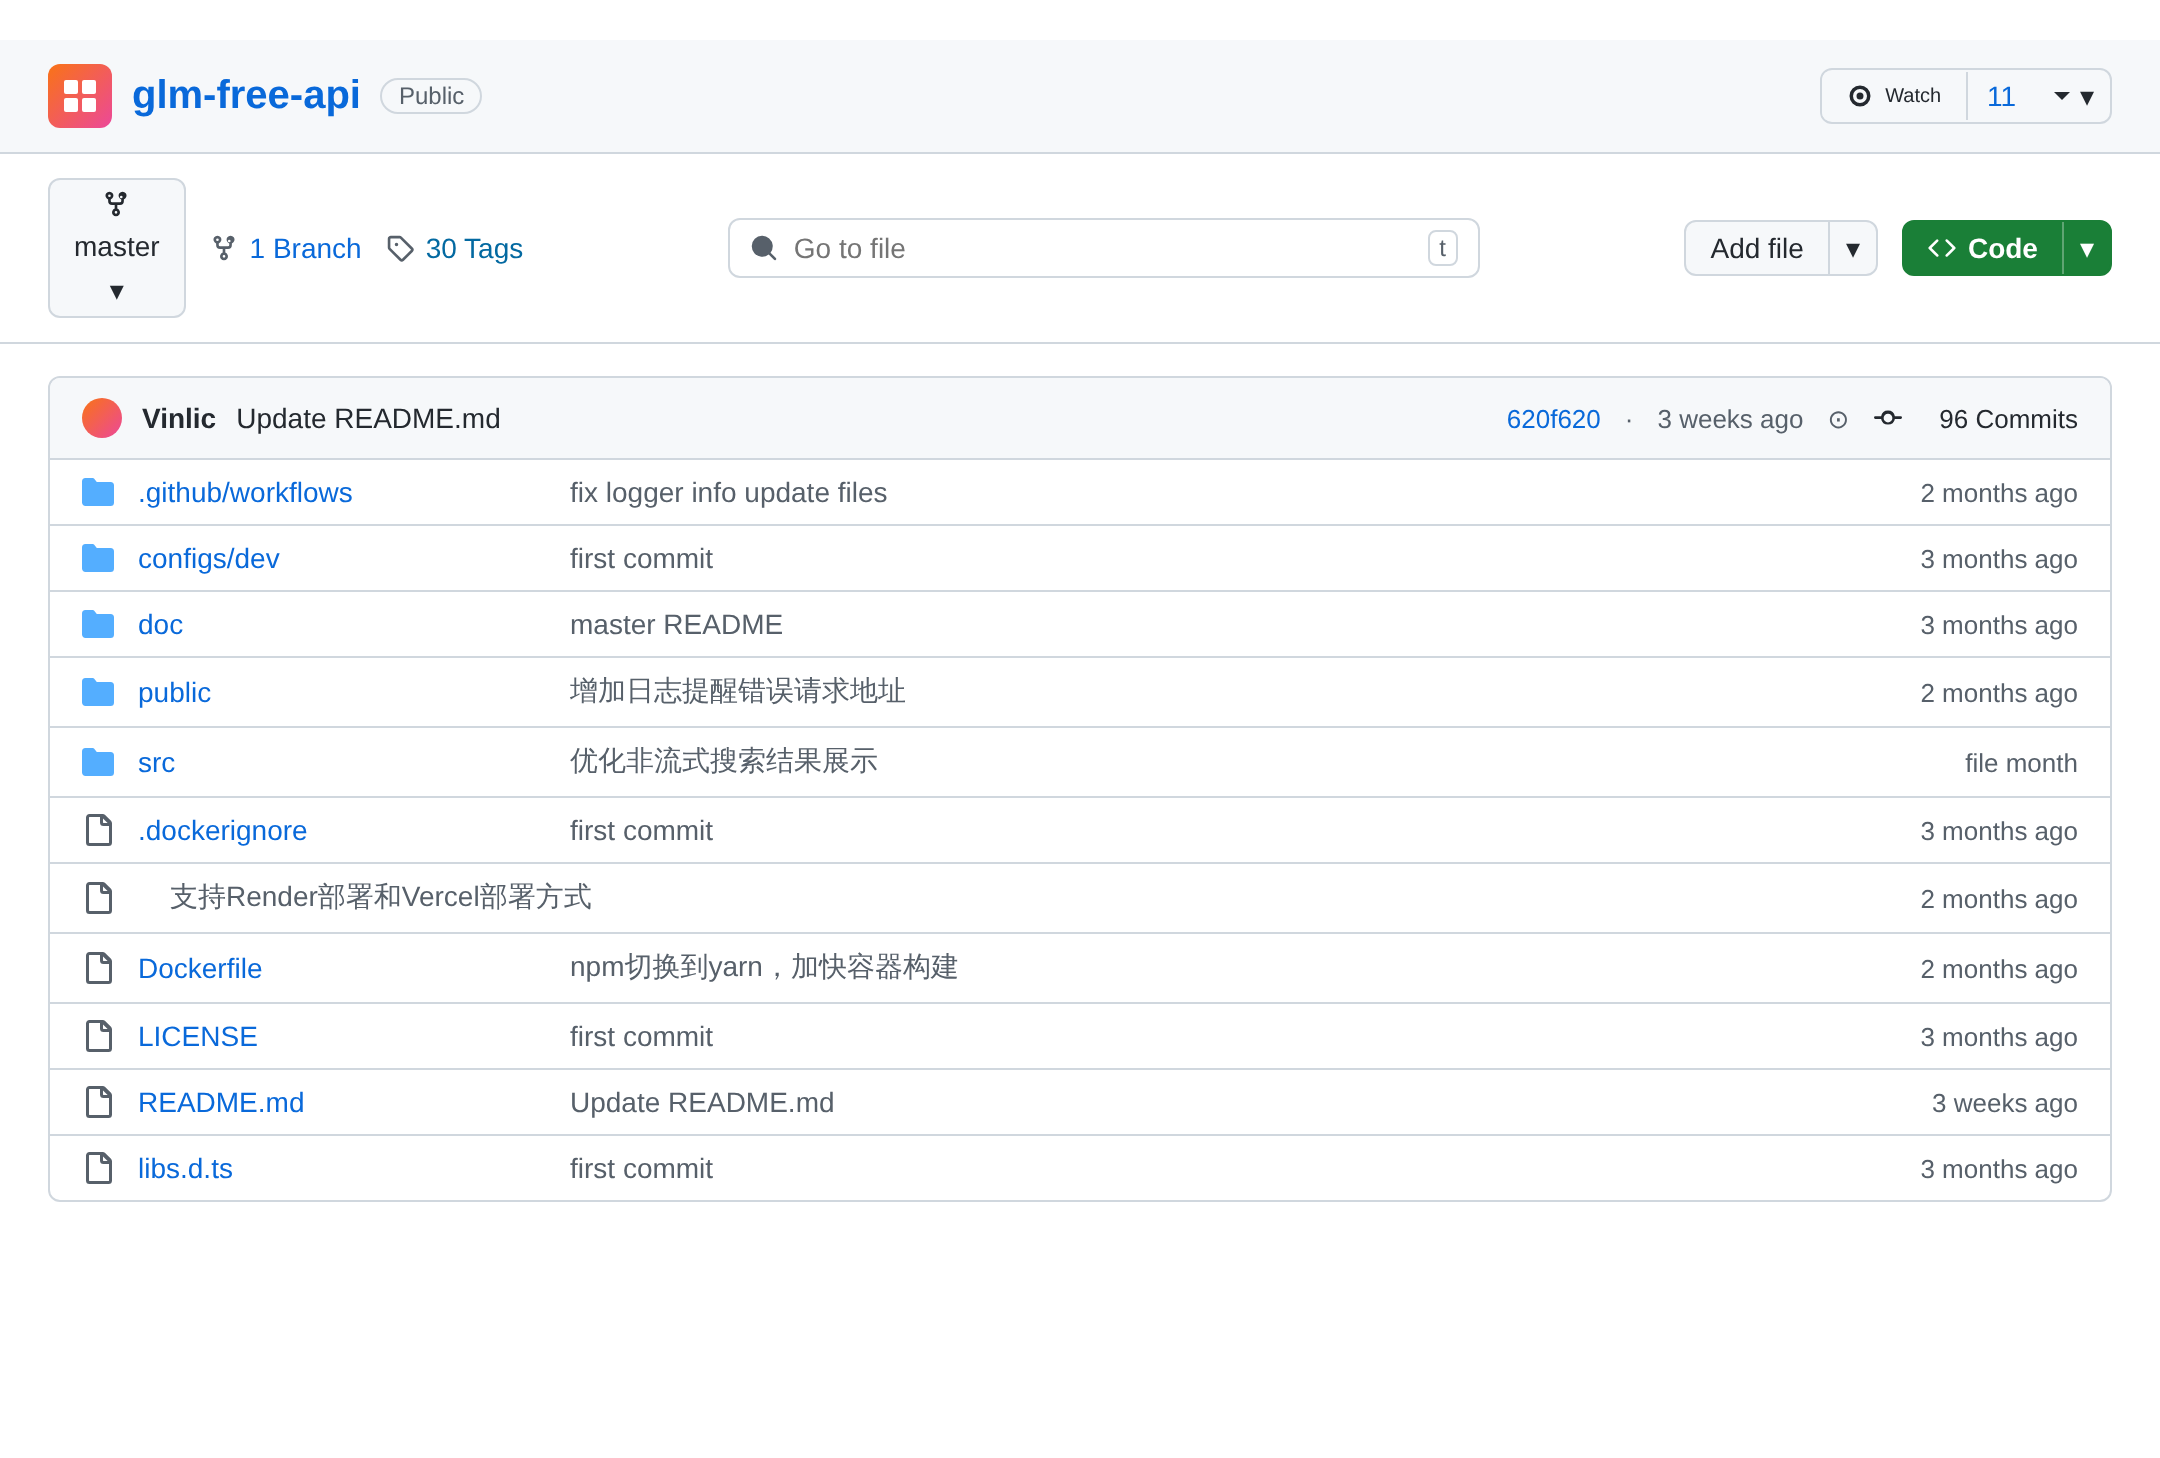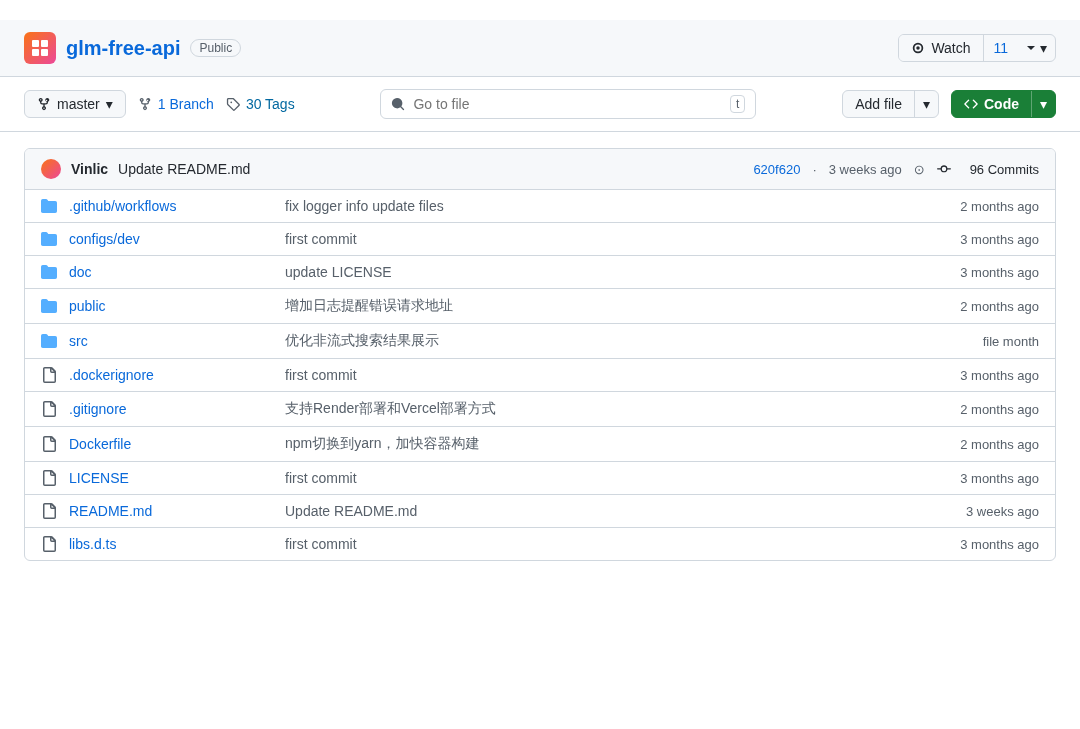--- a/index.html
+++ b/index.html
@@ -55,21 +55,21 @@
       overflow: hidden;
       background: #f6f8fa;
       cursor: pointer;
     }
     .watch-btn-main {
       display: flex;
       align-items: center;
       gap: 6px;
       padding: 5px 12px;
       border-right: 1px solid #d0d7de;
-      font-size: 14px;
+      font-size: 10px;
       font-weight: 500;
       color: #24292f;
       background: #f6f8fa;
       cursor: pointer;
     }
     .watch-count {
       padding: 5px 10px;
       font-size: 14px;
       font-weight: 500;
       color: #0969da;
@@ -95,20 +95,21 @@
       align-items: center;
       gap: 6px;
       border: 1px solid #d0d7de;
       border-radius: 6px;
       padding: 5px 12px;
       background: #f6f8fa;
       cursor: pointer;
       font-size: 14px;
       font-weight: 500;
       color: #24292f;
+      flex-direction: column;
     }
     .branch-info {
       display: flex;
       align-items: center;
       gap: 6px;
       color: #57606a;
       font-size: 14px;
     }
     .branch-link {
       color: #0969da;
@@ -418,21 +419,21 @@
   </div>
       <div class="file-row">
     <div class="file-icon">
       <svg width="16" height="16" viewBox="0 0 16 16" fill="#54aeff">
             <path d="M1.75 1A1.75 1.75 0 000 2.75v10.5C0 14.216.784 15 1.75 15h12.5A1.75 1.75 0 0016 13.25v-8.5A1.75 1.75 0 0014.25 3H7.5a.25.25 0 01-.2-.1l-.9-1.2C6.07 1.26 5.55 1 5 1H1.75z"></path>
           </svg>
     </div>
     <div class="file-name-col">
       <span class="file-name">doc</span>
     </div>
-    <div class="file-message-col">update LICENSE</div>
+    <div class="file-message-col">master README</div>
     <div class="file-time-col">3 months ago</div>
   </div>
       <div class="file-row">
     <div class="file-icon">
       <svg width="16" height="16" viewBox="0 0 16 16" fill="#54aeff">
             <path d="M1.75 1A1.75 1.75 0 000 2.75v10.5C0 14.216.784 15 1.75 15h12.5A1.75 1.75 0 0016 13.25v-8.5A1.75 1.75 0 0014.25 3H7.5a.25.25 0 01-.2-.1l-.9-1.2C6.07 1.26 5.55 1 5 1H1.75z"></path>
           </svg>
     </div>
     <div class="file-name-col">
       <span class="file-name">public</span>
@@ -463,23 +464,20 @@
     </div>
     <div class="file-message-col">first commit</div>
     <div class="file-time-col">3 months ago</div>
   </div>
       <div class="file-row">
     <div class="file-icon">
       <svg width="16" height="16" viewBox="0 0 16 16" fill="#57606a">
             <path d="M2 1.75C2 .784 2.784 0 3.75 0h6.586c.464 0 .909.184 1.237.513l2.914 2.914c.329.328.513.773.513 1.237v9.586A1.75 1.75 0 0113.25 16h-9.5A1.75 1.75 0 012 14.25V1.75zm1.75-.25a.25.25 0 00-.25.25v12.5c0 .138.112.25.25.25h9.5a.25.25 0 00.25-.25V6h-2.75A1.75 1.75 0 019 4.25V1.5H3.75zm6.75.693V4.25c0 .138.112.25.25.25h2.057L10.5 2.193z"></path>
           </svg>
     </div>
-    <div class="file-name-col">
-      <span class="file-name">.gitignore</span>
-    </div>
     <div class="file-message-col">支持Render部署和Vercel部署方式</div>
     <div class="file-time-col">2 months ago</div>
   </div>
       <div class="file-row">
     <div class="file-icon">
       <svg width="16" height="16" viewBox="0 0 16 16" fill="#57606a">
             <path d="M2 1.75C2 .784 2.784 0 3.75 0h6.586c.464 0 .909.184 1.237.513l2.914 2.914c.329.328.513.773.513 1.237v9.586A1.75 1.75 0 0113.25 16h-9.5A1.75 1.75 0 012 14.25V1.75zm1.75-.25a.25.25 0 00-.25.25v12.5c0 .138.112.25.25.25h9.5a.25.25 0 00.25-.25V6h-2.75A1.75 1.75 0 019 4.25V1.5H3.75zm6.75.693V4.25c0 .138.112.25.25.25h2.057L10.5 2.193z"></path>
           </svg>
     </div>
     <div class="file-name-col">

